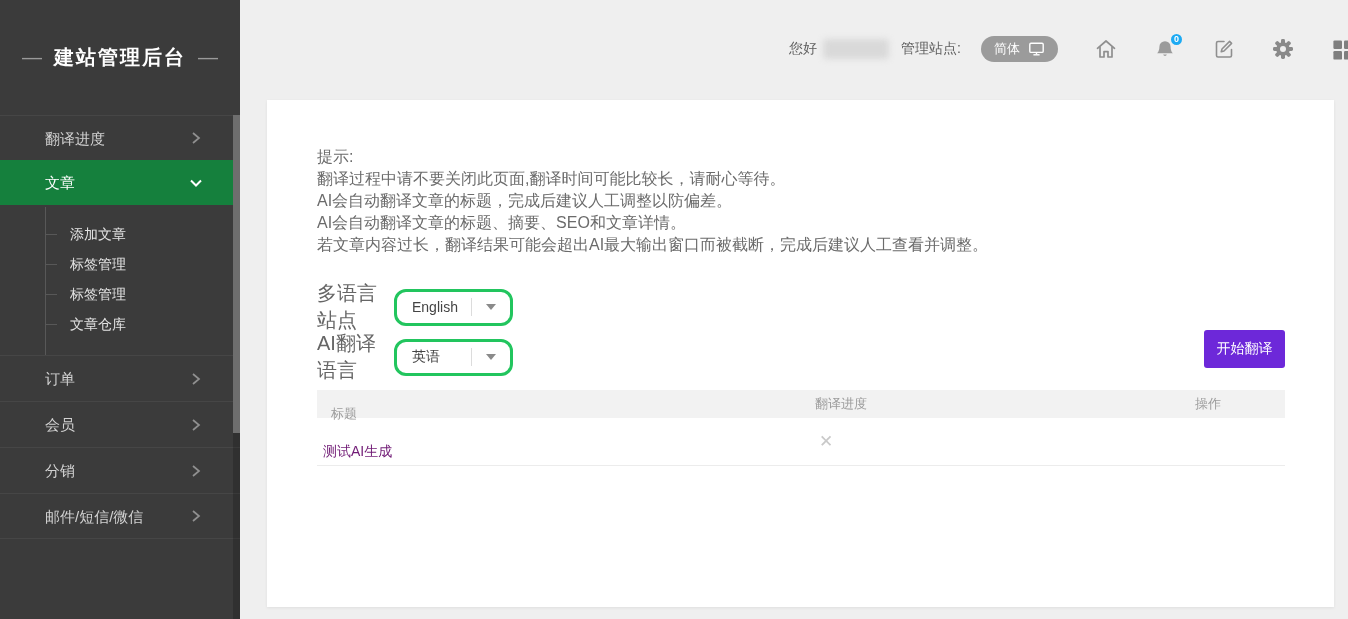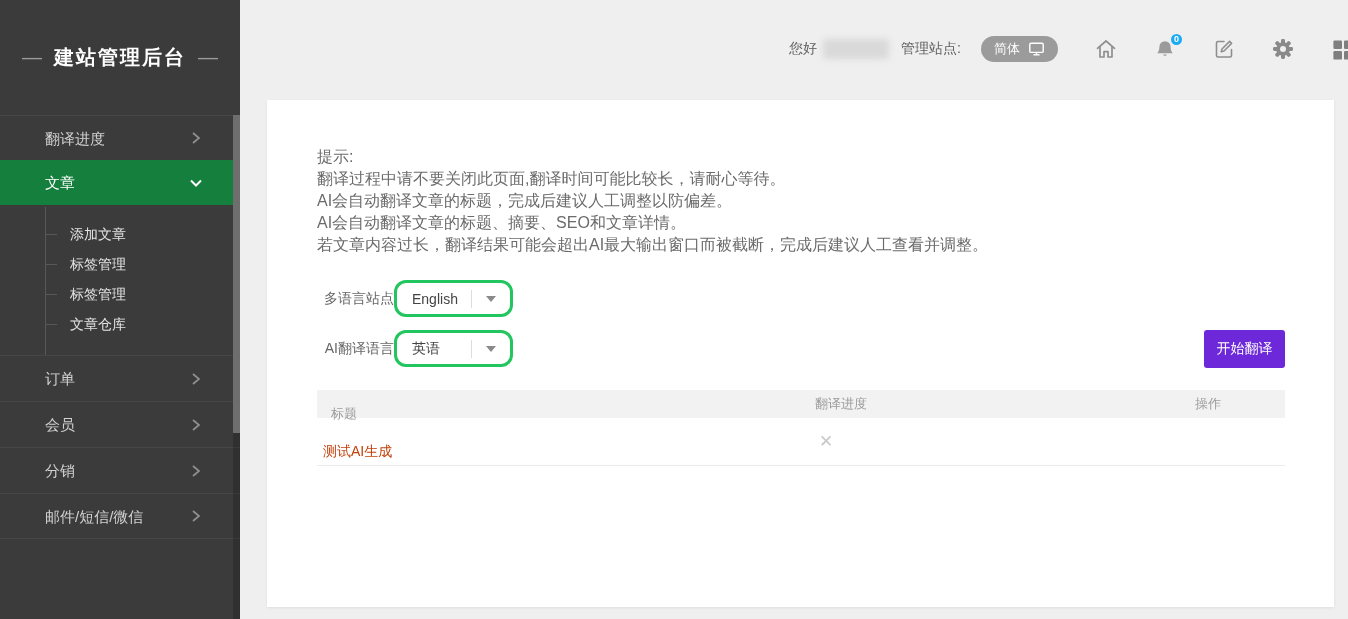--- a/index.html
+++ b/index.html
@@ -91,21 +91,21 @@
   }
   .tips {
     position:absolute; left:50px; top:46px;
     font-size:16px; color:#6b6b6b; line-height:22px;
   }
   .form-row {
     position:absolute; left:50px; display:flex; align-items:center;
   }
   .form-row.r1 { top:180px; }
   .form-row.r2 { top:230px; }
-  .form-label { width:77px; font-size:14px; color:#666;text-align:right; }
+  .form-label { width:77px; font-size:20px; color:#666; }
   .select {
     width:119px; height:37px; border:3px solid #22c55e; border-radius:12px;
     background:#fff; display:flex; align-items:center; font-size:14px;
     color:#444; cursor:pointer;
   }
   .select .val { padding-left:15px; flex:1; }
   .select .divider { width:1px; height:18px; background:#dcdcdc; }
   .select .caret-box { width:38px; display:flex; justify-content:center; align-items:center; }
   .caret-down {
     width:0; height:0; border-left:5px solid transparent;
@@ -122,21 +122,21 @@
     color:#9c9c9c; font-size:13px;
   }
   .trow {
     display:flex; align-items:center; height:48px;
     border-bottom:1px solid #ececec; font-size:14px; color:#555;
   }
   .col-title { width:498px;margin-top:20px; }
   .col-progress { width:380px; }
   .col-action { width:90px; }
   .thead .col-title { padding-left:14px; }
-  .trow .col-title { padding-left:6px; color:#c2410c; }
+  .trow .col-title { padding-left:6px; color:#701a75; }
   .close-x {
     display:inline-block; margin-left:4px; color:#c9c9c9; font-size:17px;
     font-weight:bold; cursor:pointer; line-height:1;
   }
   svg { display:block; }
 </style>
 </head>
 <body>
 
 <div class="sidebar">

